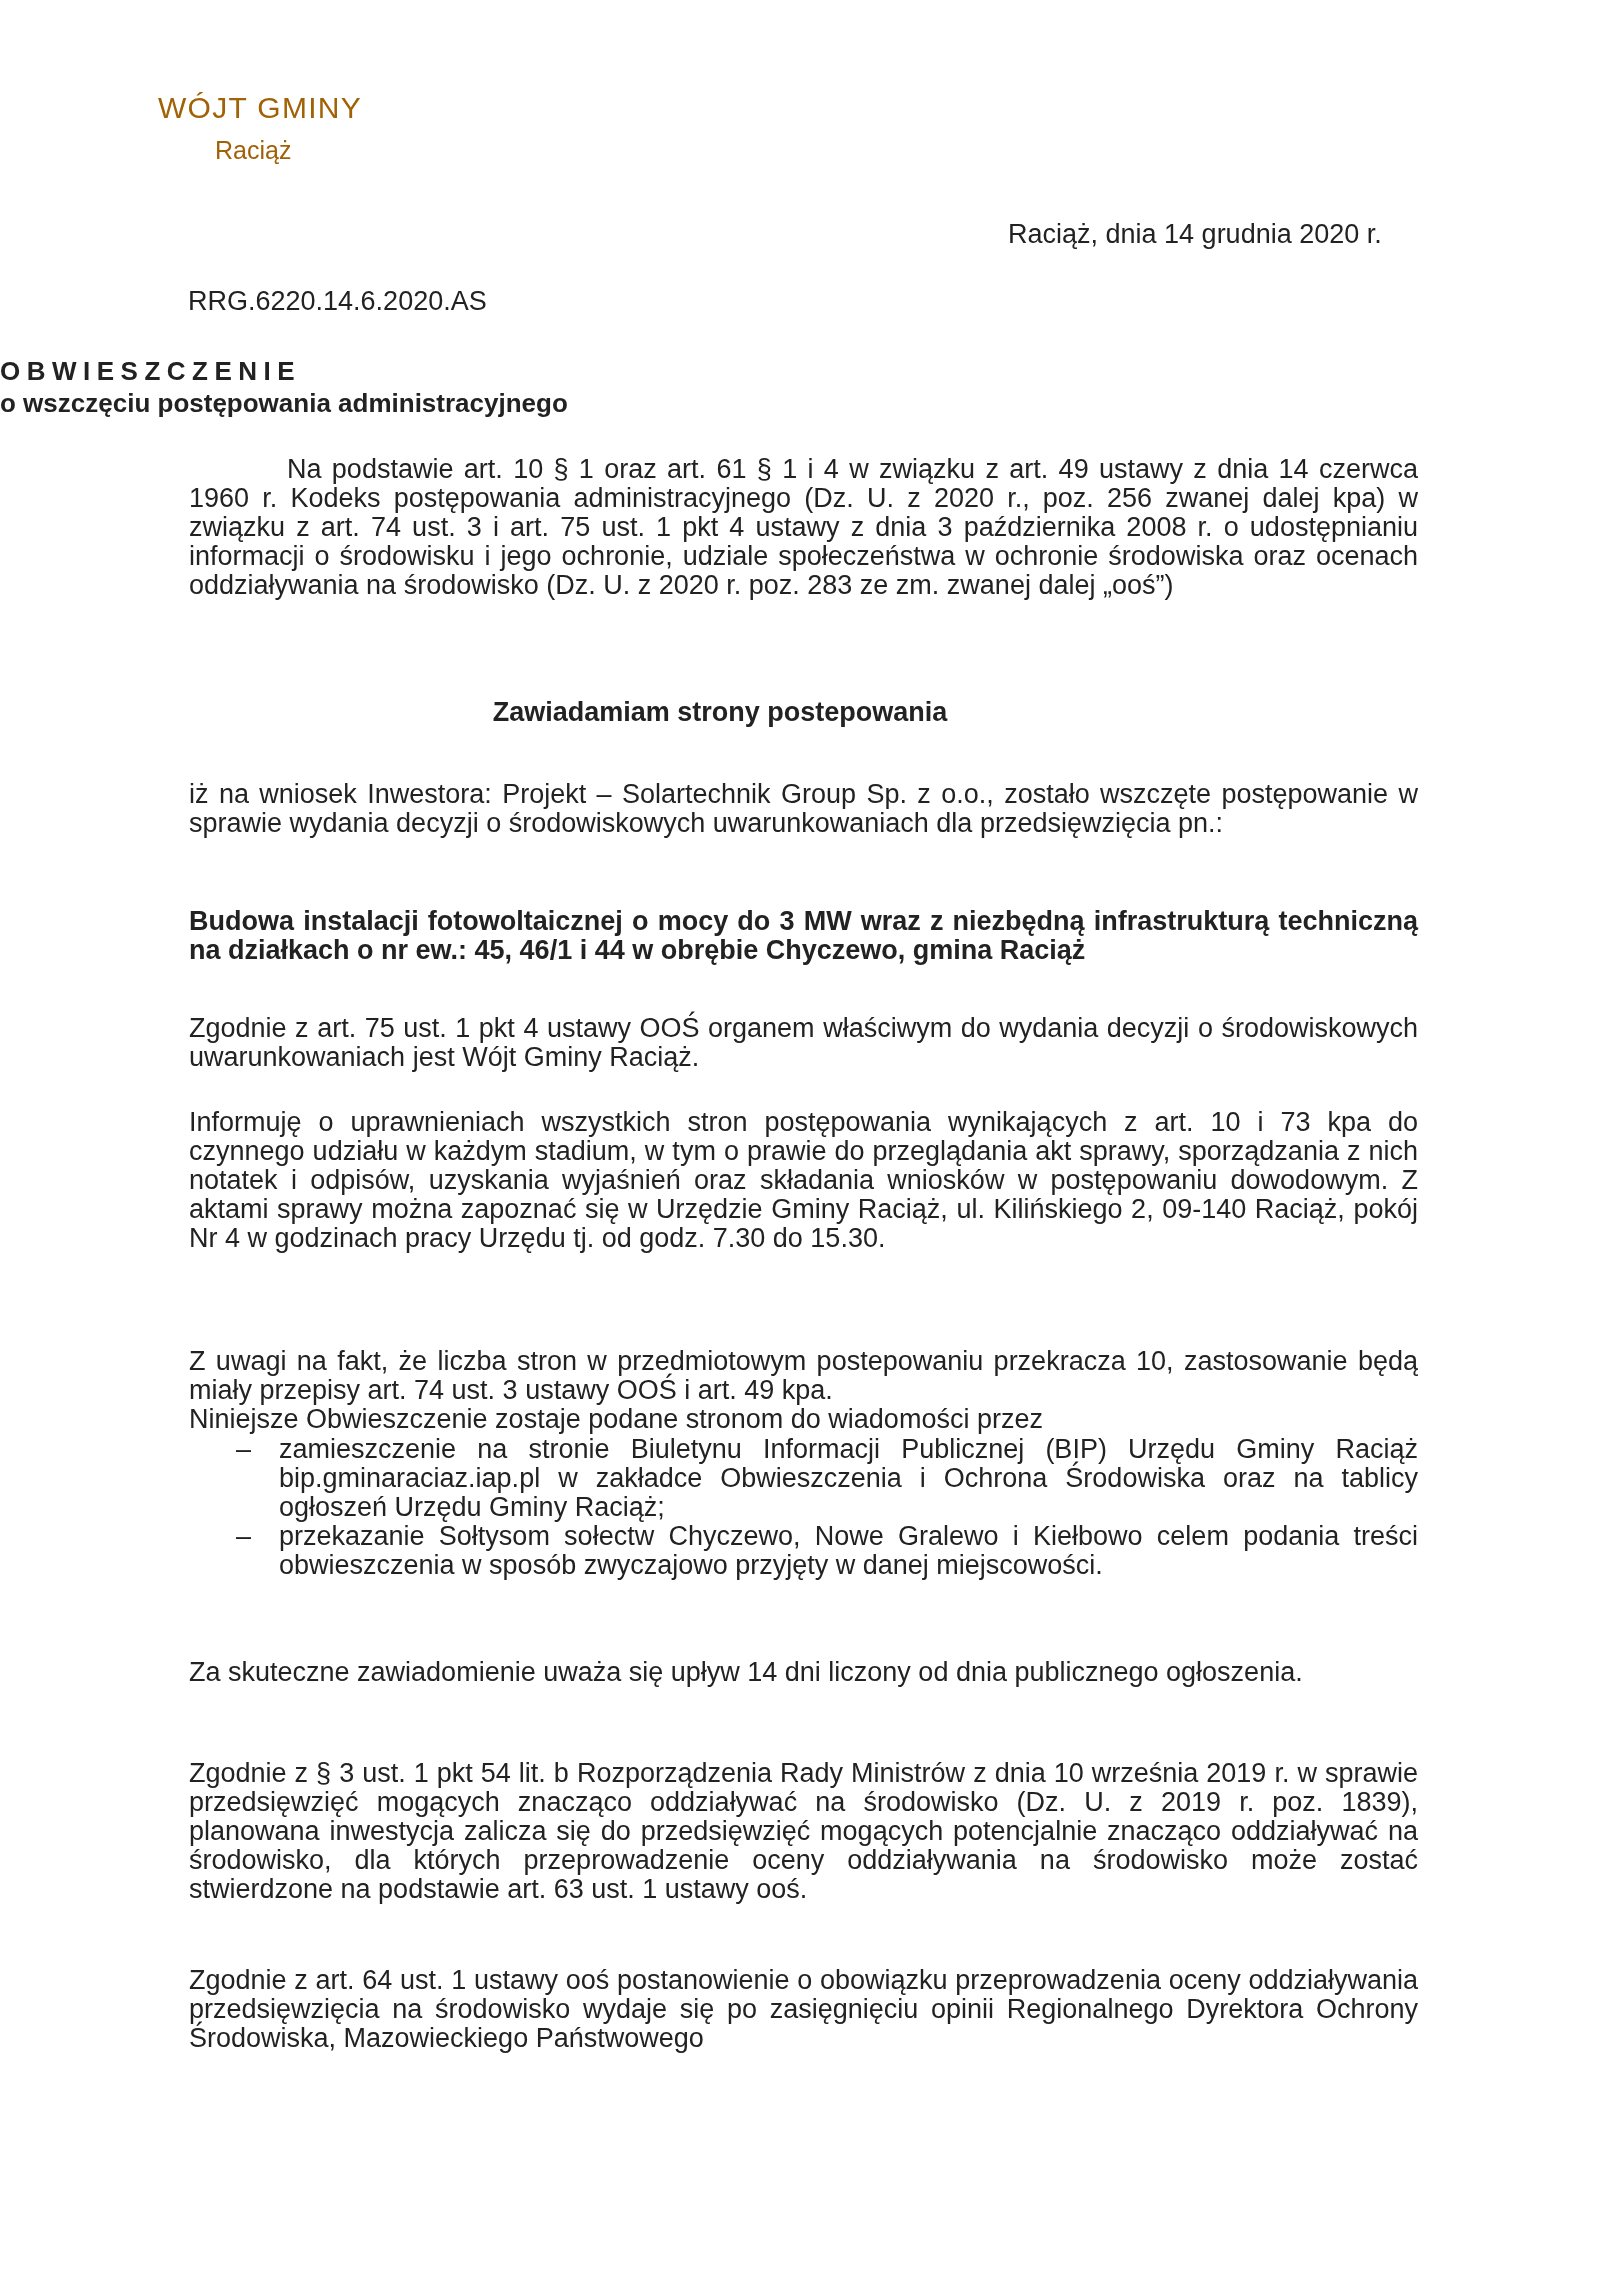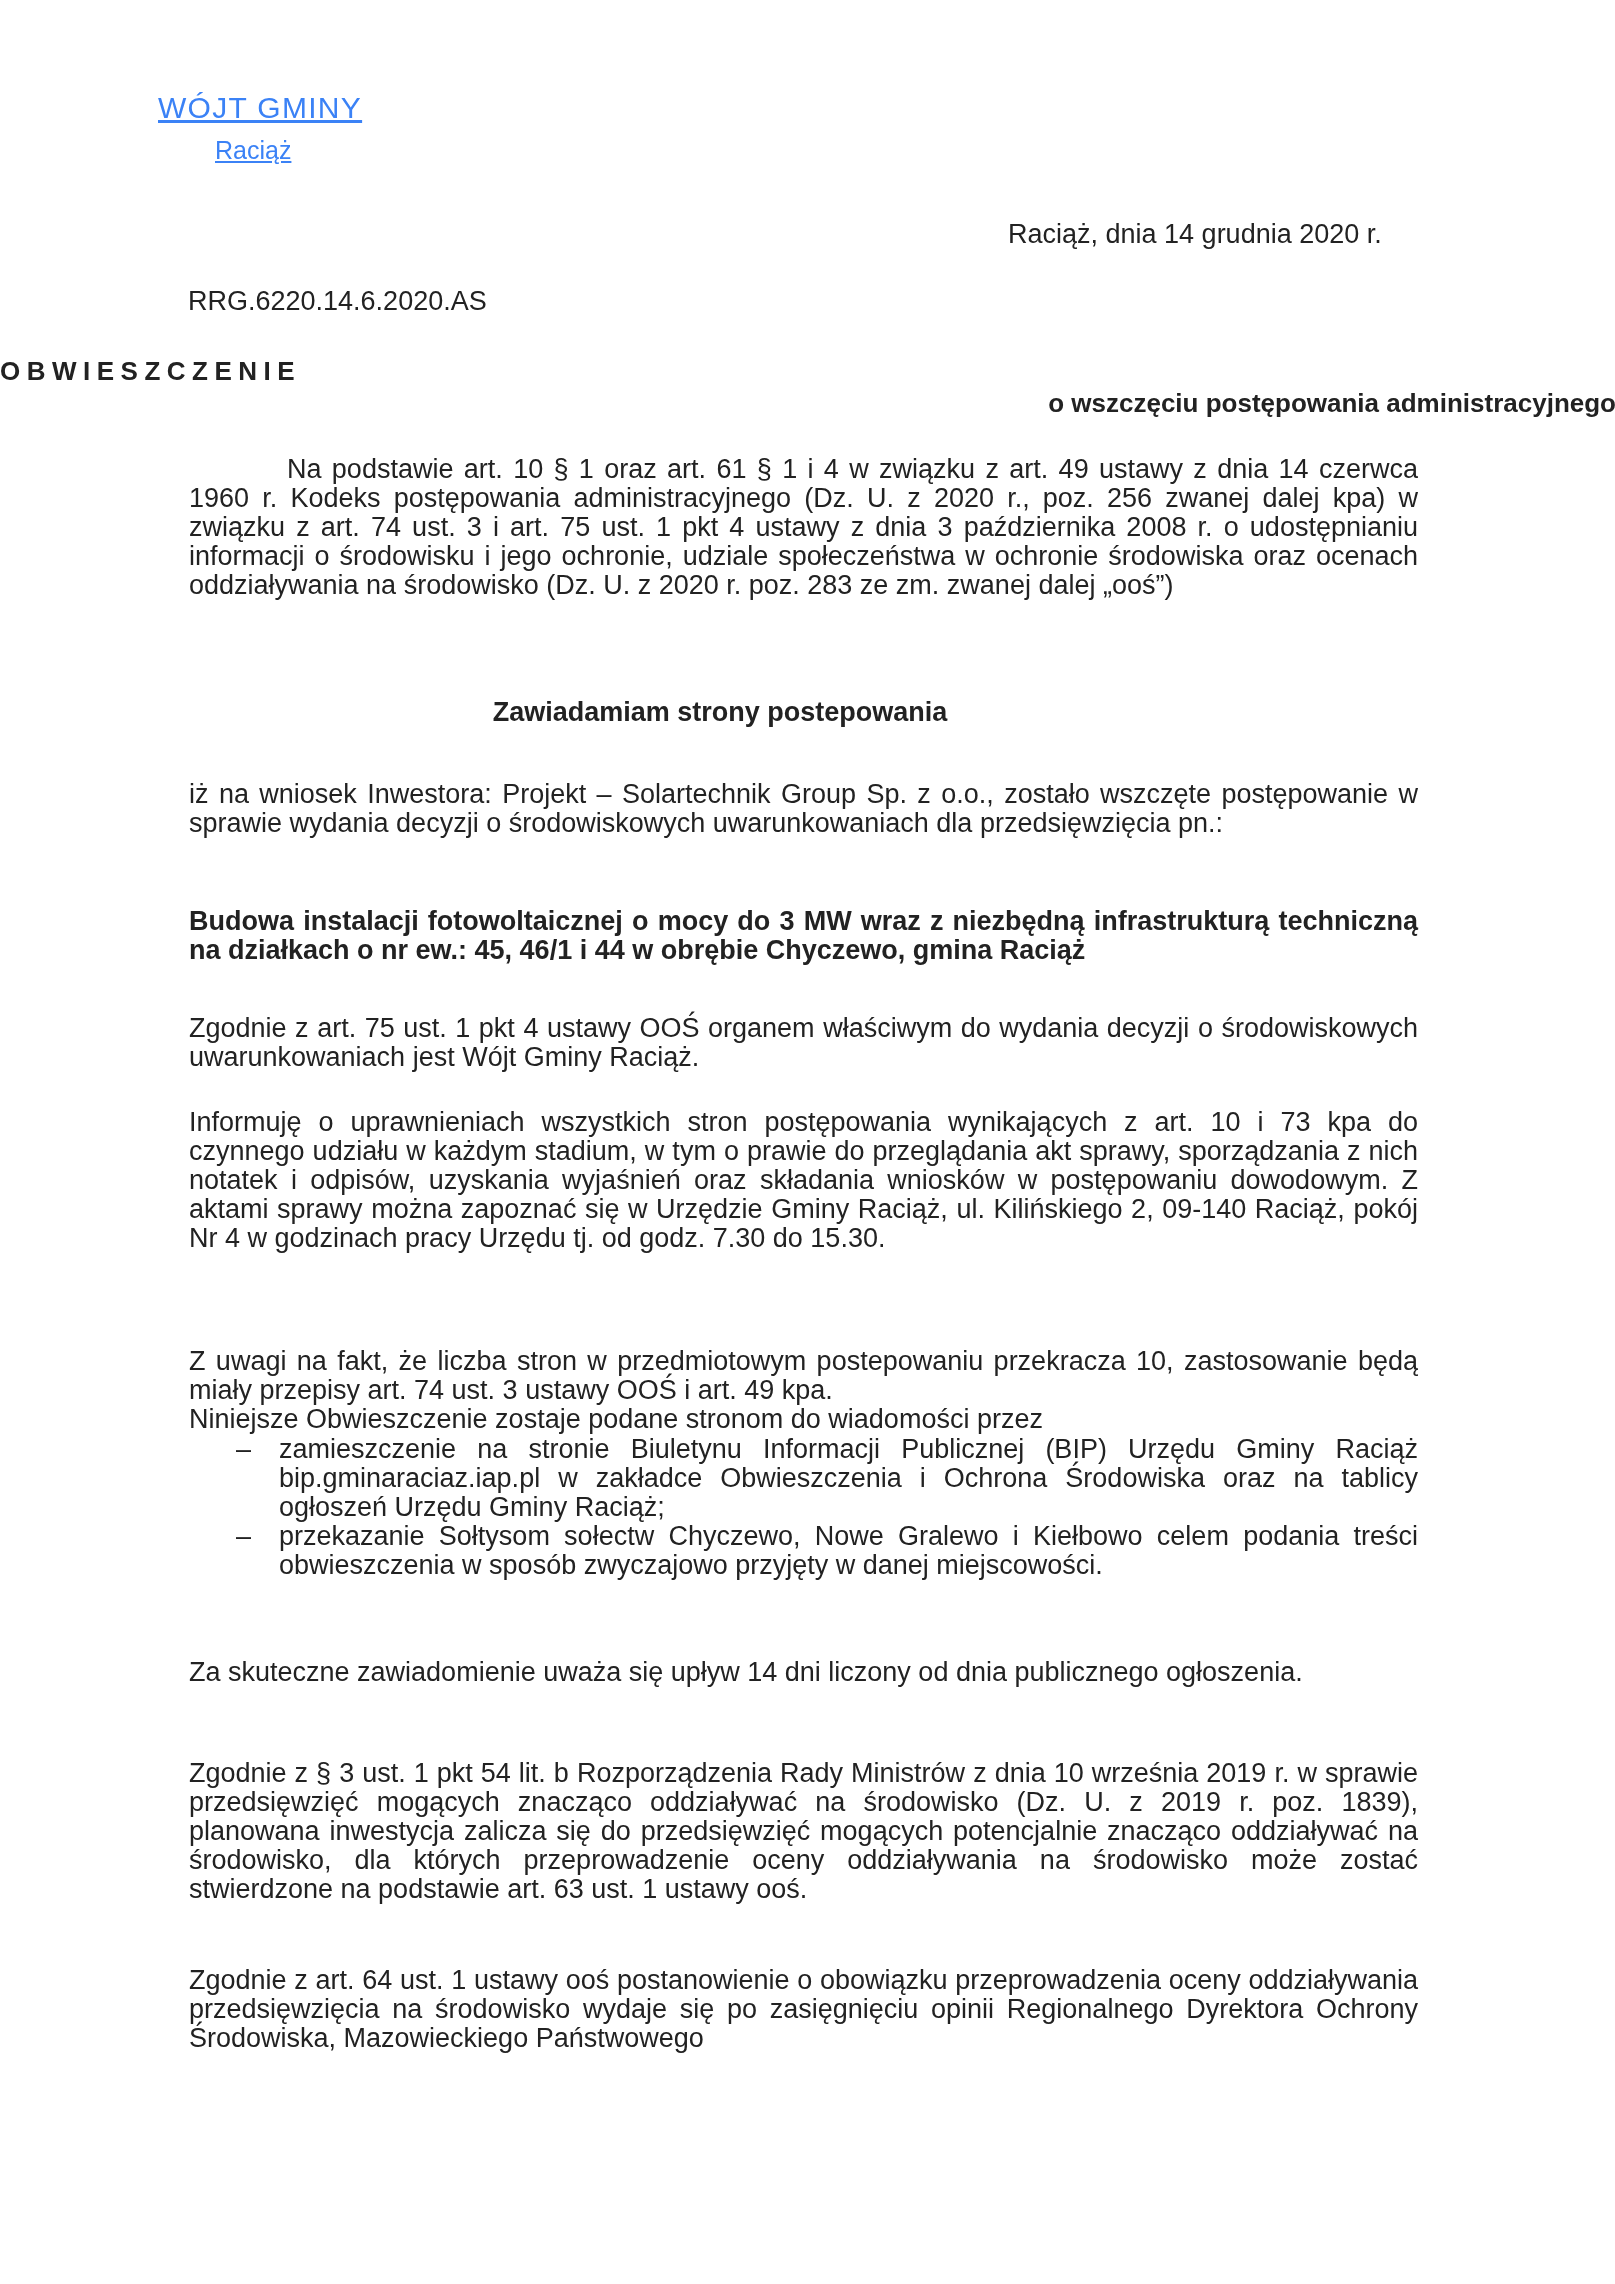--- a/index.html
+++ b/index.html
@@ -1,26 +1,26 @@
 <!DOCTYPE html>
 <html style="font-size:10.4px"><head>
 <meta charset="utf-8">
 <style>
   html, body { margin: 0; padding: 0; background: #ffffff; }
   body { width: 1616px; height: 2284px; position: relative; overflow: hidden;
          font-family: "Liberation Sans", sans-serif; color: #222222; }
   .abs { position: absolute; }
-  .stamp { color: #3b82f6; font-family: "Liberation Sans", sans-serif; text-decoration: underline; }
+  .stamp { color: #a16207; font-family: "Liberation Sans", sans-serif; }
   .stamp-l1 { left: 158px; top: 91px; font-size: 30px; letter-spacing: 1.3px; }
   .stamp-l2 { left: 215px; top: 136px; font-size: 25px; }
   .refno { left: 188px; top: 248px; font-size: 27px; margin-top: 38px; }
   .place-date { left: 1008px; top: 219px; font-size: 27px; }
   .title { left: 0; width: 1616px; top: 356px; text-align: left; font-weight: bold;
            font-size: 26px; letter-spacing: 6.5px; }
-  .subtitle { left: 0; width: 1616px; top: 388px; text-align: right; font-weight: bold; font-size: 26px; }
+  .subtitle { left: 0; width: 1616px; top: 388px; text-align: left; font-weight: bold; font-size: 26px; }
   .para { left: 189px; width: 1229px; font-size: 27px; line-height: 29px; text-align: justify; }
   .para.indent { text-indent: 98px; }
   .bold { font-weight: bold; }
   .center-bold { left: 0; width: 1352px; text-align: center; font-weight: bold; font-size: 27px; padding-left: 44px; }
   .list { left: 189px; width: 1229px; font-size: 27px; line-height: 29px; margin: 0; padding: 0; list-style: none; }
   .list li { position: relative; padding-left: 90px; text-align: justify; }
   .list li .dash { position: absolute; left: 47px; top: 0; }
 </style>
 </head>
 <body>

